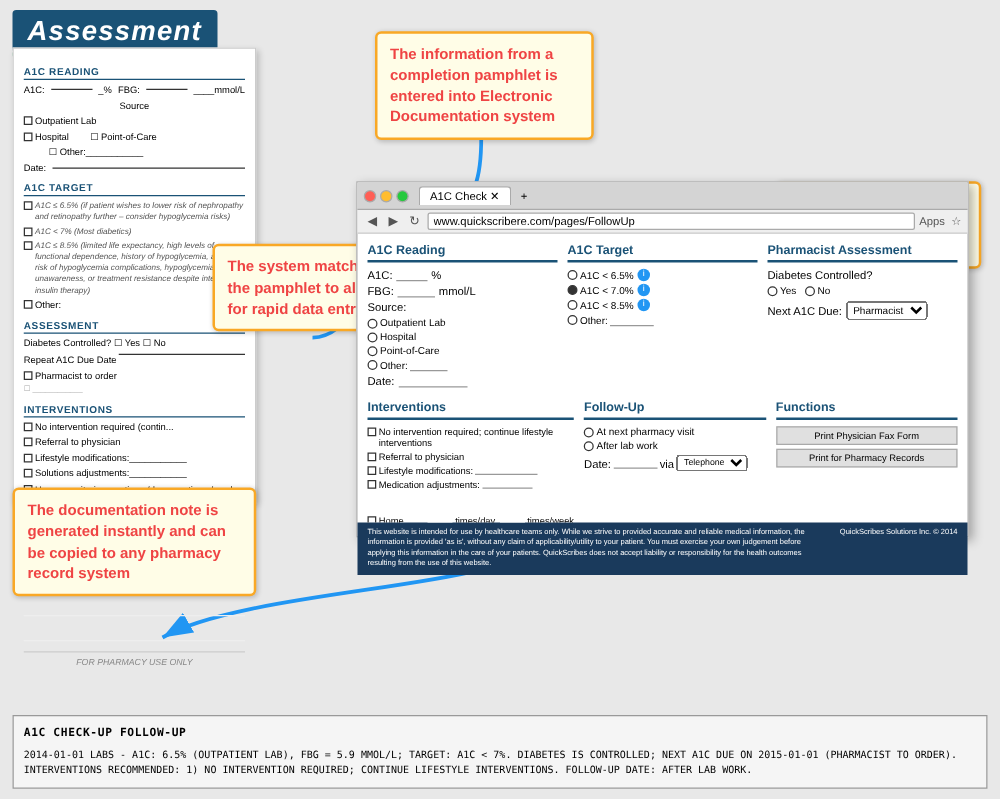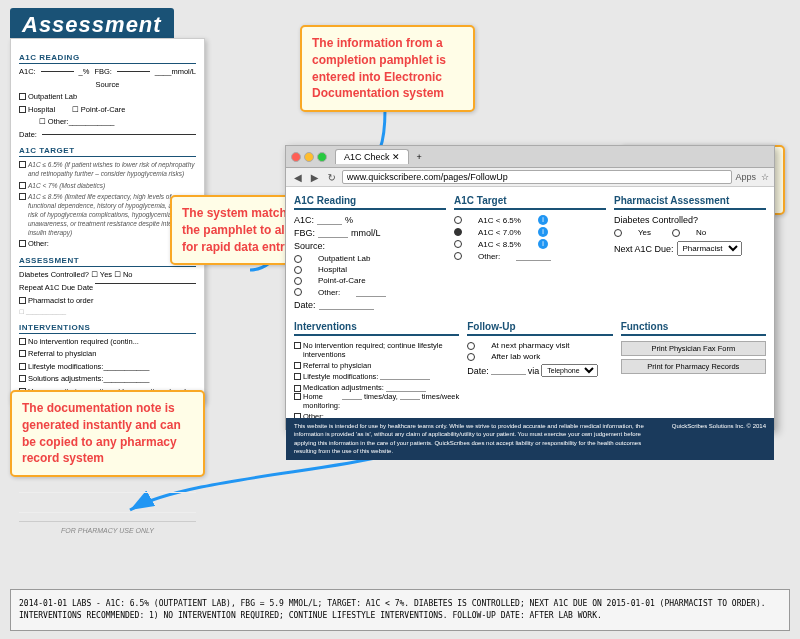--- a/index.html
+++ b/index.html
@@ -210,21 +210,21 @@
       border: none;
       border-bottom: 1px solid #999;
       width: 40px;
       font-size: 8px;
       outline: none;
     }
 
     .radio-row {
       display: flex;
       align-items: center;
-      gap: 16px;
+      gap: 2px;
       margin-bottom: 2px;
       font-size: 8px;
     }
 
     .radio-dot {
       width: 8px;
       height: 8px;
       border: 1px solid #333;
       border-radius: 50%;
       flex-shrink: 0;
@@ -586,21 +586,21 @@
           </div>
         <div class="checkbox-row" style="font-size:7.5px;margin-bottom:2px;">
             <div class="cb"></div>
             <span>Referral to physician</span>
           </div>
         <div class="checkbox-row" style="font-size:7.5px;margin-bottom:2px;">
             <div class="cb"></div>
             <span>Lifestyle modifications:</span>
             <input style="width: 50px; font-size: 7px; border-bottom: 1px solid rgb(153, 153, 153); border-top: none; border-left: none; border-right: none; outline: none;">
           </div>
-        <div class="checkbox-row" style="font-size:7.5px;margin-bottom:0;align-items:flex-end;">
+        <div class="checkbox-row" style="font-size:7.5px;margin-bottom:20px;">
             <div class="cb"></div>
             <span>Medication adjustments:</span>
             <input style="width: 40px; font-size: 7px; border-bottom: 1px solid rgb(153, 153, 153); border-top: none; border-left: none; border-right: none; outline: none;">
           </div>
         <div class="checkbox-row" style="font-size:7.5px;margin-bottom:2px;">
             <div class="cb"></div>
             <span>Home monitoring:</span>
             <input style="width: 20px; font-size: 7px; border-bottom: 1px solid rgb(153, 153, 153); border-top: none; border-left: none; border-right: none; outline: none;">
             <span> times/day,</span>
             <input style="width: 20px; font-size: 7px; border-bottom: 1px solid rgb(153, 153, 153); border-top: none; border-left: none; border-right: none; outline: none;">
@@ -644,14 +644,15 @@
 
   <div class="browser-footer">
     <div style="display:flex;justify-content:space-between;gap:10px;">
       <div style="text-align:left;flex:1;">This website is intended for use by healthcare teams only. While we strive to provided accurate and reliable medical information, the information is provided 'as is', without any claim of applicability/utility to your patient. You must exercise your own judgement before applying this information in the care of your patients. QuickScribes does not accept liability or responsibility for the health outcomes resulting from the use of this website.</div>
       <div style="white-space:nowrap;">QuickScribes Solutions Inc. © 2014</div>
     </div>
   </div>
 </div>
 
 <div class="doc-note-area">
+  <div class="doc-note-title">A1C CHECK-UP FOLLOW-UP</div>
   <div>2014-01-01 LABS - A1C: 6.5% (OUTPATIENT LAB), FBG = 5.9 MMOL/L; TARGET: A1C &lt; 7%. DIABETES IS CONTROLLED; NEXT A1C DUE ON 2015-01-01 (PHARMACIST TO ORDER). INTERVENTIONS RECOMMENDED: 1) NO INTERVENTION REQUIRED; CONTINUE LIFESTYLE INTERVENTIONS. FOLLOW-UP DATE: AFTER LAB WORK.</div>
 </div>
 
 </body></html>

